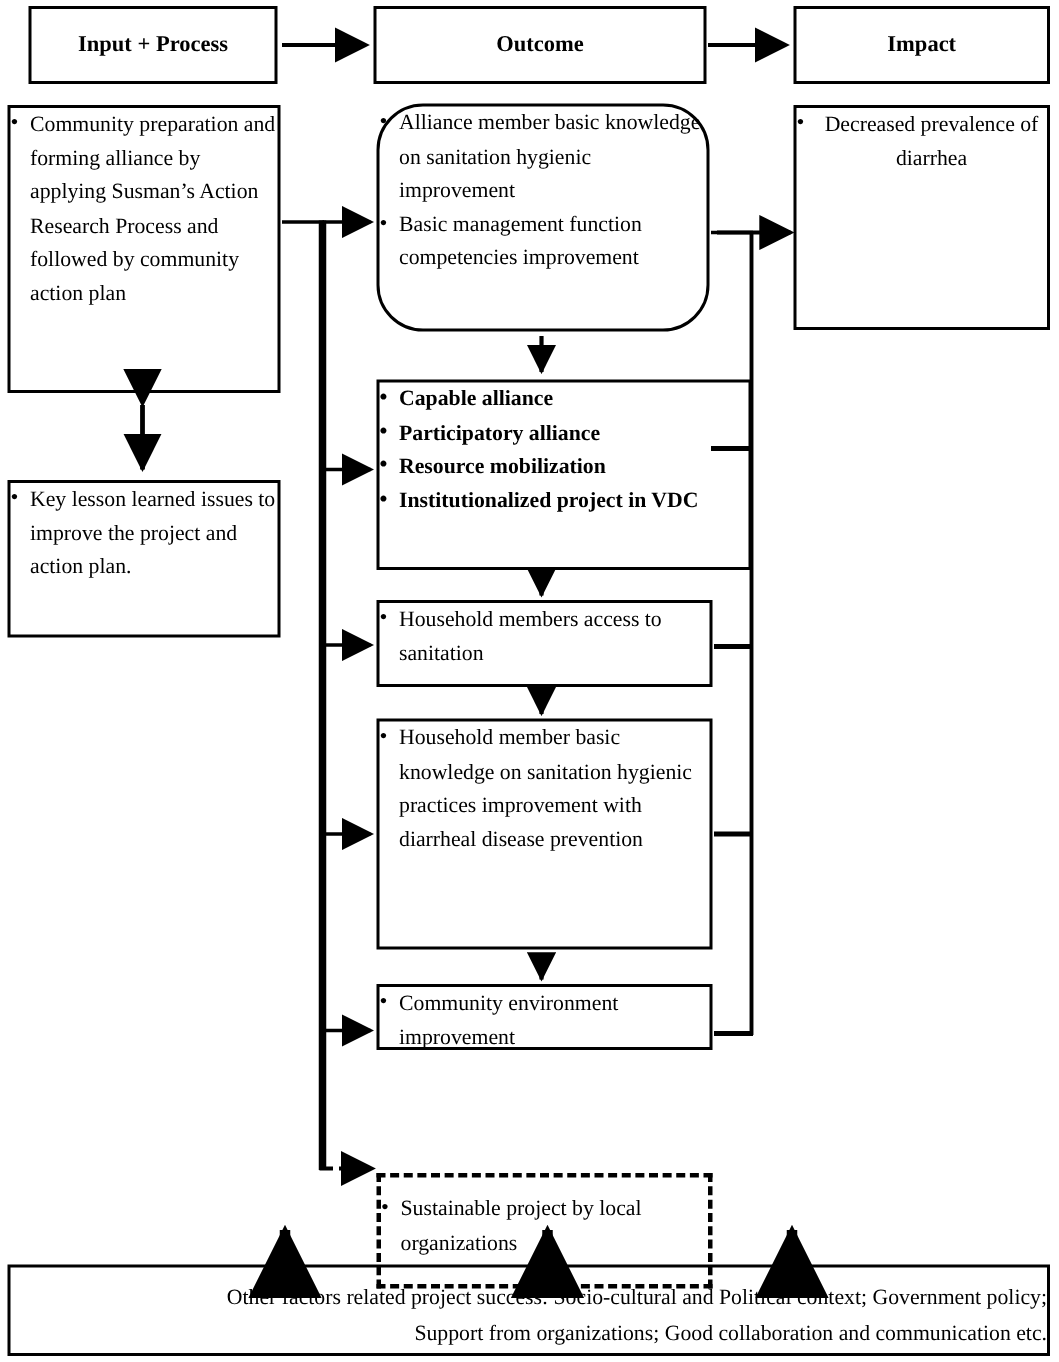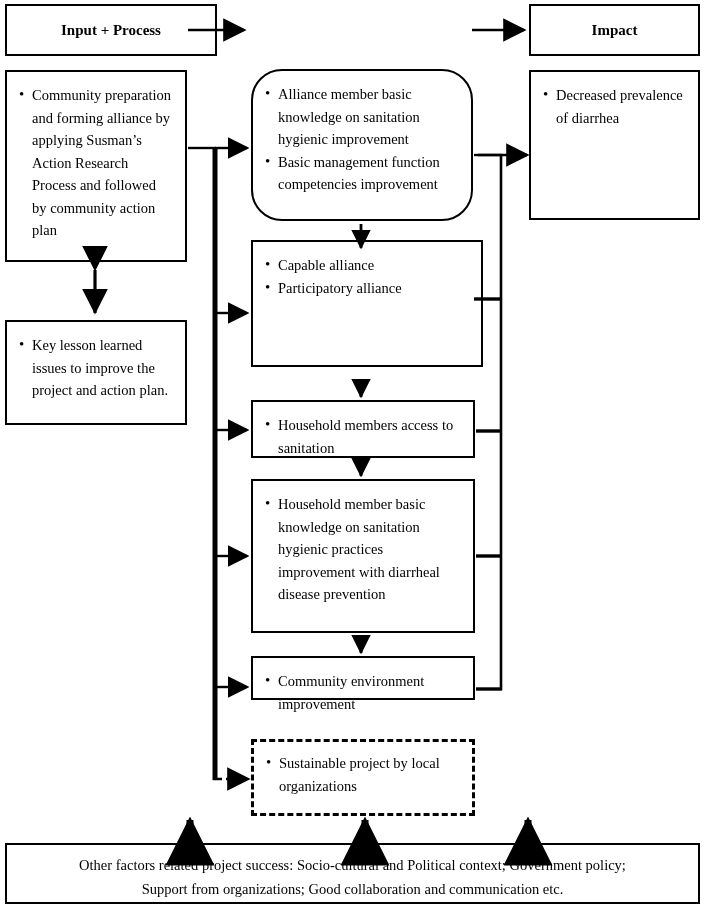--- a/index.html
+++ b/index.html
@@ -4,39 +4,42 @@
 <style>
   html,body{margin:0;padding:0;background:#ffffff;}
   body{width:706px;height:908px;position:relative;
        font-family:"Liberation Serif","DejaVu Serif",serif;color:#000;}
   #stage{position:absolute;left:0;top:0;width:706px;height:908px;overflow:hidden;}
 
   .box{position:absolute;border:2px solid #000;background:#fff;box-sizing:border-box;}
   .hdr{display:flex;align-items:center;justify-content:center;font-weight:bold;font-size:15px;}
   .dashbox{border:3px dashed #000;}
 
-  ul.bl{list-style:none;margin:0;padding:12px;}
+  ul.bl{list-style:none;margin:0;padding:0;}
   ul.bl li{position:relative;padding-left:13px;font-size:14.5px;line-height:22.5px;}
   ul.bl li:before{content:"\2022";position:absolute;left:0;top:-1px;font-size:15px;}
   .pad{padding:8px 9px 4px 10px;}
   .pad-l{padding:9px 8px 4px 9px;}
   .wide li{line-height:28px;}
   svg.ov{position:absolute;left:0;top:0;width:706px;height:908px;pointer-events:none;}
   .banner{position:absolute;border:2px solid #000;box-sizing:border-box;text-align:center;
           font-size:14.5px;line-height:24px;padding-top:8px;}
 </style>
 </head>
 <body>
 
 <div id="stage">
 
-  <div class="box hdr" style="left:5px;top:4px;width:212px;height:52px;text-align:center;">
+  <div class="box hdr" style="left:19px;top:4px;width:166px;height:52px;text-align:center;">
     <span>Input + Process</span>
   </div>
 
+  <div class="box hdr" style="left:249px;top:4px;width:222px;height:52px;">
+    <span>Outcome</span>
+  </div>
 
   <div class="box hdr" style="left:529px;top:4px;width:171px;height:52px;">
     <span>Impact</span>
   </div>
 
   <div class="box" style="left:5px;top:70px;width:182px;height:192px;">
     <ul class="bl pad-l">
       <li>Community preparation and forming alliance by applying Susman’s Action Research Process and followed by community action plan</li>
     </ul>
   </div>
@@ -47,24 +50,26 @@
     </ul>
   </div>
 
   <div class="box" style="left:251px;top:69px;width:222px;height:152px;border-radius:31px;">
     <ul class="bl pad">
       <li>Alliance member basic knowledge on sanitation hygienic improvement</li>
       <li>Basic management function competencies improvement</li>
     </ul>
   </div>
 
-  <div class="box" style="left:251px;top:240px;width:232px;height:127px;">
+  <div class="box" style="left:251px;top:253px;width:250px;height:127px;font-weight:bold;">
     <ul class="bl pad">
       <li>Capable alliance</li>
       <li>Participatory alliance</li>
+      <li>Resource mobilization</li>
+      <li>Institutionalized project in VDC</li>
     </ul>
   </div>
 
   <div class="box" style="left:251px;top:400px;width:224px;height:58px;">
     <ul class="bl pad">
       <li>Household members access to sanitation</li>
     </ul>
   </div>
 
   <div class="box" style="left:251px;top:479px;width:224px;height:154px;">
@@ -72,33 +77,33 @@
       <li>Household member basic knowledge on sanitation hygienic practices improvement with diarrheal disease prevention</li>
     </ul>
   </div>
 
   <div class="box" style="left:251px;top:656px;width:224px;height:44px;">
     <ul class="bl pad">
       <li>Community environment improvement</li>
     </ul>
   </div>
 
-  <div class="box dashbox" style="left:251px;top:739px;width:224px;height:77px;">
+  <div class="box dashbox" style="left:251px;top:782px;width:224px;height:77px;">
     <ul class="bl pad wide" style="padding-top:10px">
       <li>Sustainable project by local organizations</li>
     </ul>
   </div>
 
-  <div class="box" style="left:529px;top:70px;width:171px;height:150px;">
+  <div class="box" style="left:529px;top:70px;width:171px;height:150px;text-align:center;">
     <ul class="bl pad">
       <li>Decreased prevalence of diarrhea</li>
     </ul>
   </div>
 
-  <div class="banner" style="left:5px;top:843px;width:695px;height:61px;">
+  <div class="banner" style="left:5px;top:843px;width:695px;height:61px;text-align:right;">
     <div>Other factors related project success: Socio-cultural and Political context; Government policy;</div>
     <div>Support from organizations; Good collaboration and communication etc.</div>
   </div>
 
   <svg class="ov" viewBox="0 0 706 908">
     <defs>
       <marker id="ah" markerWidth="9" markerHeight="9" refX="8" refY="4.5" orient="auto">
         <path d="M0,0 L9,4.5 L0,9 z" fill="#000"></path>
       </marker>
       <marker id="ahs" markerWidth="8" markerHeight="8" refX="7.5" refY="4" orient="auto">

